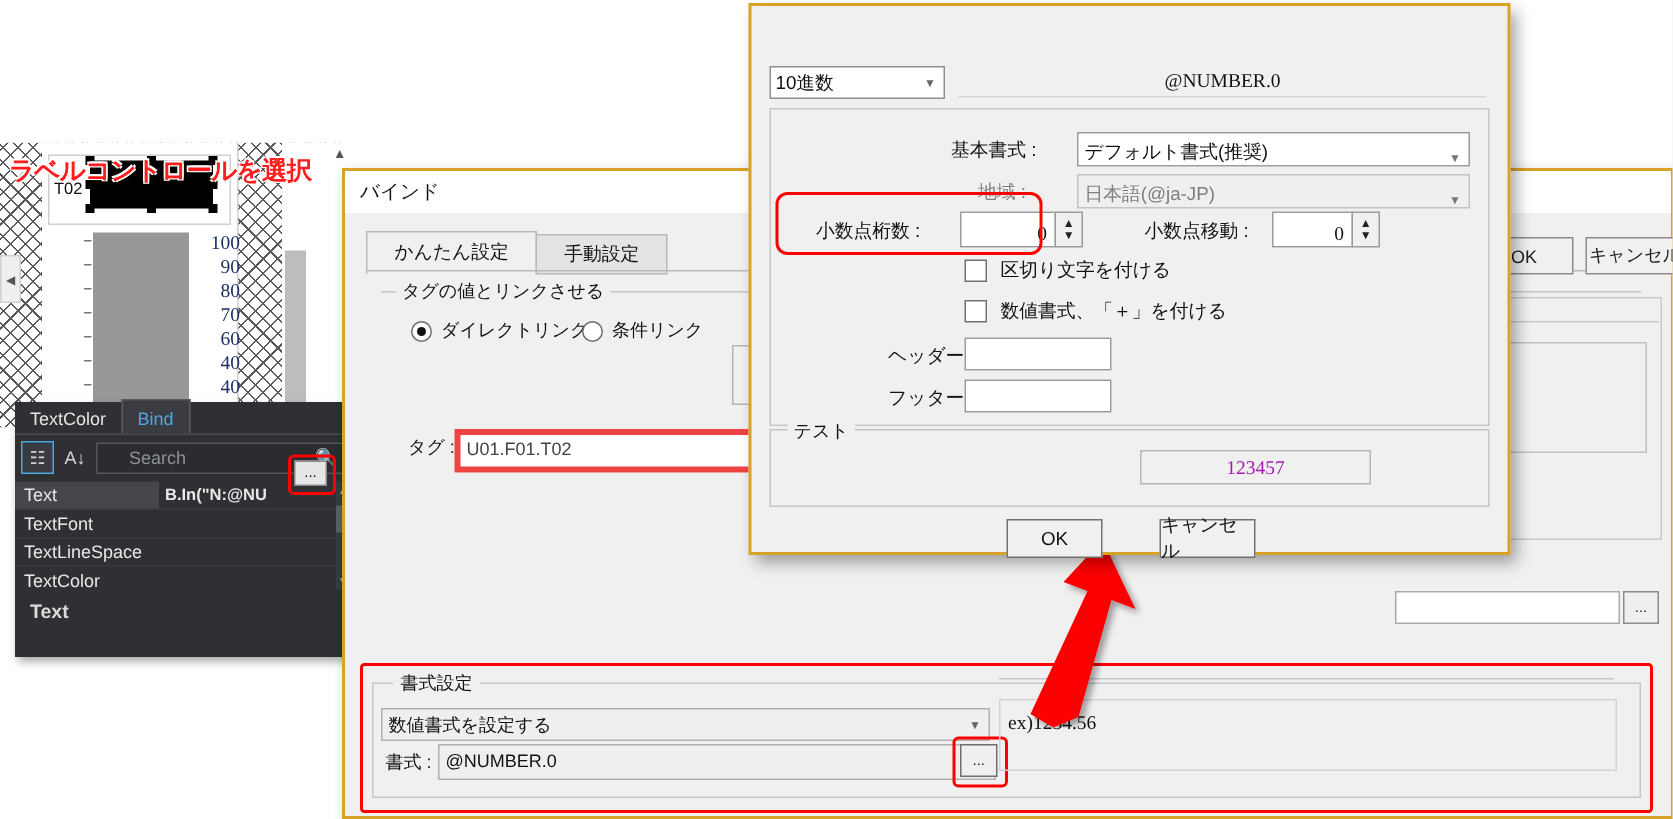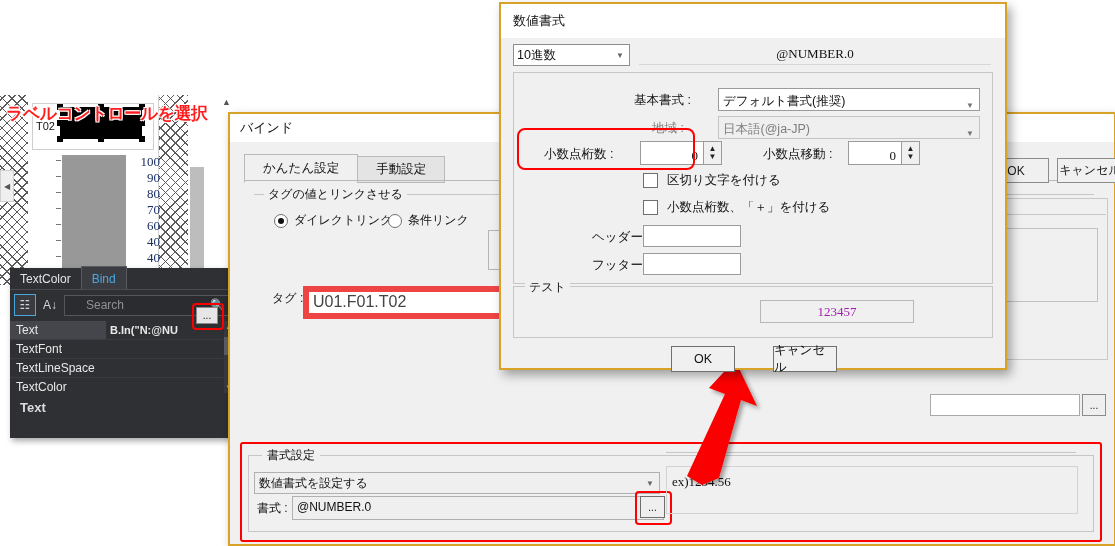--- a/index.html
+++ b/index.html
@@ -82,22 +82,22 @@
   .btab{height:25px;padding:0 18px;display:flex;align-items:center;font-size:12.5px;color:#111;
         border:1px solid #b9b9b9;background:#e4e4e4;margin-right:-1px;}
   .btab.active{background:#f0f0f0;border-bottom:1px solid #f0f0f0;height:27px;}
   #tabLine{position:absolute;left:14px;top:38px;width:860px;height:1px;background:#b9b9b9;}
   #grpLink{position:absolute;left:24px;top:52px;width:840px;height:38px;border-top:1px solid #c6c6c6;}
   #grpLinkCap{position:absolute;left:34px;top:44px;background:#f0f0f0;padding:0 4px;font-size:12px;color:#111;}
   .radio{position:absolute;width:12px;height:12px;border-radius:50%;background:#fff;border:1px solid #6f6f6f;}
   .radio .dot{position:absolute;left:3px;top:3px;width:6px;height:6px;border-radius:50%;background:#111;}
   .rlabel{position:absolute;font-size:12px;color:#111;}
   #tagLabel{position:absolute;left:42px;top:148px;font-size:12px;color:#111;}
-  #tagInput{position:absolute;left:73px;top:144px;width:258px;height:19px;background:#fff;border:6px solid #ef4444;
-     font-size:16px;color:#444;padding:1px 4px;line-height:17px;}
+  #tagInput{position:absolute;left:73px;top:144px;width:258px;height:19px;background:#fff;border:4px solid #ef4444;
+     font-size:12px;color:#444;padding:1px 4px;line-height:17px;}
   #sideBox1{position:absolute;left:258px;top:88px;width:36px;height:38px;background:#f0f0f0;border:1px solid #b5b5b5;}
   #bindOkBtn{position:absolute;left:753px;top:16px;width:64px;height:23px;background:#f0f0f0;border:1px solid #8c8c8c;
      display:flex;align-items:center;justify-content:center;font-size:12px;}
   #bindCancelBtn{position:absolute;left:827px;top:16px;width:64px;height:23px;background:#f0f0f0;border:1px solid #8c8c8c;
      display:flex;align-items:center;justify-content:center;font-size:12px;}
   #rightPanelFrame{position:absolute;left:760px;top:56px;width:116px;height:160px;border:1px solid #c9c9c9;}
   #rightPanelInner{position:absolute;left:770px;top:86px;width:96px;height:72px;border:1px solid #c0c0c0;}
   #rightLine{position:absolute;left:760px;top:72px;width:116px;height:1px;background:#c9c9c9;}
   #rightFieldRow{position:absolute;left:700px;top:252px;width:178px;height:22px;}
   #rightField{position:absolute;left:0;top:0;width:148px;height:20px;background:#fff;border:1px solid #a9a9a9;}
@@ -309,23 +309,20 @@
 <svg class="abs" id="arrowSvg" viewBox="0 0 120 125">
   <defs>
     <filter id="sh" x="-40%" y="-40%" width="200%" height="200%">
       <feDropShadow dx="3" dy="3" stdDeviation="2" flood-color="#000" flood-opacity="0.35"></feDropShadow>
     </filter>
   </defs>
   <polygon points="55,125 72,118 94,40 110,46 88,0 62,28 78,34 40,116" transform="translate(-8,0)" fill="#fb0000" filter="url(#sh)"></polygon>
 </svg>
 
 <div class="abs" id="numDlg">
-  <div id="numTitleBar">
-    <span>数値書式</span>
-  </div>
   <div id="numBody">
 
     <div id="radixSelect">
       <span>10進数</span>
       <span class="arrow">▼</span>
     </div>
     <div id="numPreview">@NUMBER.0</div>
 
     <div id="numGroup"></div>
 
@@ -355,21 +352,21 @@
       <span class="numval">0</span>
     </div>
     <div class="spin" style="left:400px;top:103px">
       <span class="up">▲</span>
       <span class="dn">▼</span>
     </div>
 
     <div class="cbx" style="left:142px;top:135px"></div>
     <div class="cbxlabel" style="left:166px;top:134px">区切り文字を付ける</div>
     <div class="cbx" style="left:142px;top:162px"></div>
-    <div class="cbxlabel" style="left:166px;top:161px">小数点桁数、「＋」を付ける</div>
+    <div class="cbxlabel" style="left:166px;top:161px">数値書式、「＋」を付ける</div>
 
     <div class="nrow-label" style="left:91px;top:191px">ヘッダー :</div>
     <div class="nfield" style="left:142px;top:187px;width:96px;height:20px">
       <span></span>
     </div>
     <div class="nrow-label" style="left:91px;top:219px">フッター :</div>
     <div class="nfield" style="left:142px;top:215px;width:96px;height:20px">
       <span></span>
     </div>
 

